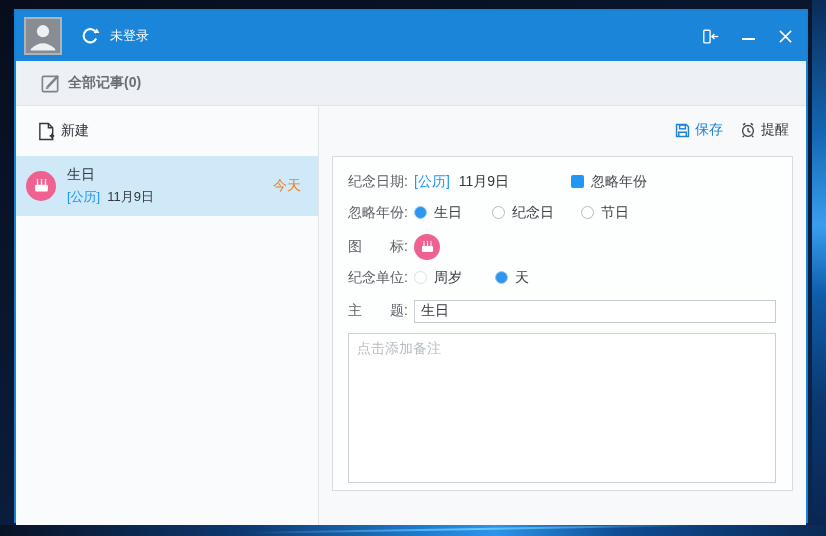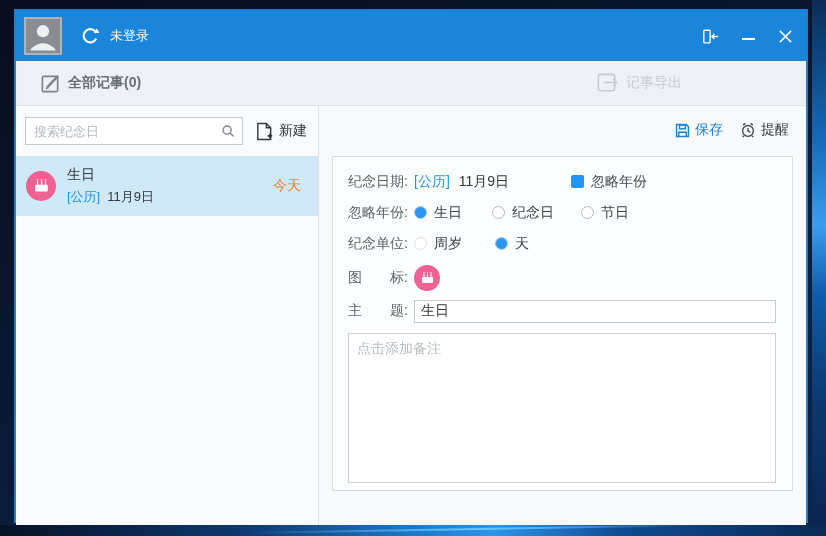--- a/index.html
+++ b/index.html
@@ -139,45 +139,26 @@
     <div class="tab tab-all">
       <span>
         <svg width="21" height="21" viewBox="0 0 22 22" fill="none" stroke="#7d838a" stroke-width="1.7">
           <rect x="2.5" y="3.5" width="16" height="16" rx="1.5"></rect>
           <path d="M7.8 14.8 L19 3" stroke-width="2.6"></path>
           <path d="M6 17 l3.2 -0.8 -2.4 -2.4 z" fill="#7d838a" stroke="none"></path>
         </svg>
       </span>
       <span>全部记事(0)</span>
     </div>
-    <div class="export-btn">
-      <span>
-        <svg width="24" height="24" viewBox="0 0 25 24" fill="none" stroke="#c7ccd4" stroke-width="1.6">
-          <rect x="2.5" y="3" width="17" height="17" rx="2.5"></rect>
-          <path d="M8 11.5 H21.5"></path>
-          <path d="M17.8 7.8 L21.5 11.5 L17.8 15.2"></path>
-        </svg>
-      </span>
-      <span>记事导出</span>
-    </div>
   </div>
 
   <div class="main">
 
     <div class="left-panel">
       <div class="search-row">
-        <div class="search-wrap">
-          <input class="search-input" type="text" placeholder="搜索纪念日" style="">
-          <span class="search-icon">
-            <svg width="16" height="16" viewBox="0 0 18 18" fill="none" stroke="#7d838a" stroke-width="1.5">
-              <circle cx="8" cy="8" r="4.6"></circle>
-              <path d="M11.6 11.6 L15.2 15.2"></path>
-            </svg>
-          </span>
-        </div>
         <div class="new-btn">
           <span>
             <svg width="19" height="21" viewBox="0 0 20 22" fill="none" stroke="#33383e" stroke-width="1.5">
               <path d="M3 2.5 H12 L16.5 7 V19.5 H3 Z"></path>
               <path d="M12 2.5 V7 H16.5"></path>
               <path d="M13.3 15.6 H18.1 M15.7 13.2 V18" stroke-width="1.8"></path>
             </svg>
           </span>
           <span>新建</span>
         </div>
@@ -247,52 +228,52 @@
             <span class="radio sel"></span>
             <span class="olabel">生日</span>
           </span>
           <span class="opt opt-wide">
             <span class="radio"></span>
             <span class="olabel">纪念日</span>
           </span>
           <span class="opt">
             <span class="radio"></span>
             <span class="olabel">节日</span>
-          </span>
-        </div>
-
-        <div class="frow">
-          <span class="flabel">纪念单位:</span>
-          <span class="opt" style="margin-right:33px">
-            <span class="radio dis"></span>
-            <span class="olabel">周岁</span>
-          </span>
-          <span class="opt">
-            <span class="radio sel"></span>
-            <span class="olabel">天</span>
           </span>
         </div>
 
         <div class="frow icon-row">
           <span class="flabel">图　　标:</span>
           <span class="icon-circle">
             <span>
               <svg width="15" height="14" viewBox="0 0 22 22" fill="currentColor">
                 <circle cx="5.5" cy="2.6" r="1.1"></circle>
                   <circle cx="11" cy="2.6" r="1.1"></circle>
                   <circle cx="16.5" cy="2.6" r="1.1"></circle>
                 <rect x="4.6" y="4.3" width="1.8" height="5"></rect>
                   <rect x="10.1" y="4.3" width="1.8" height="5"></rect>
                   <rect x="15.6" y="4.3" width="1.8" height="5"></rect>
                 <rect x="2.3" y="9.3" width="17.4" height="9.4" rx="1.6"></rect>
               </svg>
             </span>
           </span>
         </div>
 
+        <div class="frow">
+          <span class="flabel">纪念单位:</span>
+          <span class="opt" style="margin-right:33px">
+            <span class="radio dis"></span>
+            <span class="olabel">周岁</span>
+          </span>
+          <span class="opt">
+            <span class="radio sel"></span>
+            <span class="olabel">天</span>
+          </span>
+        </div>
+
         <div class="frow subject-row">
           <span class="flabel">主　　题:</span>
           <input class="subject-input" type="text" value="生日" style="">
         </div>
 
         <textarea class="notes" placeholder="点击添加备注" style=""></textarea>
       </div>
     </div>
   </div>
 </div>

